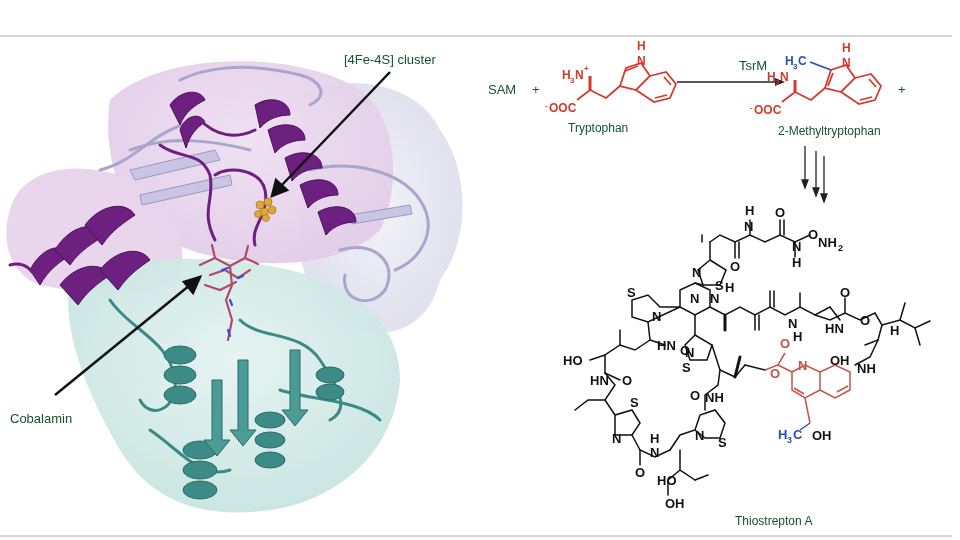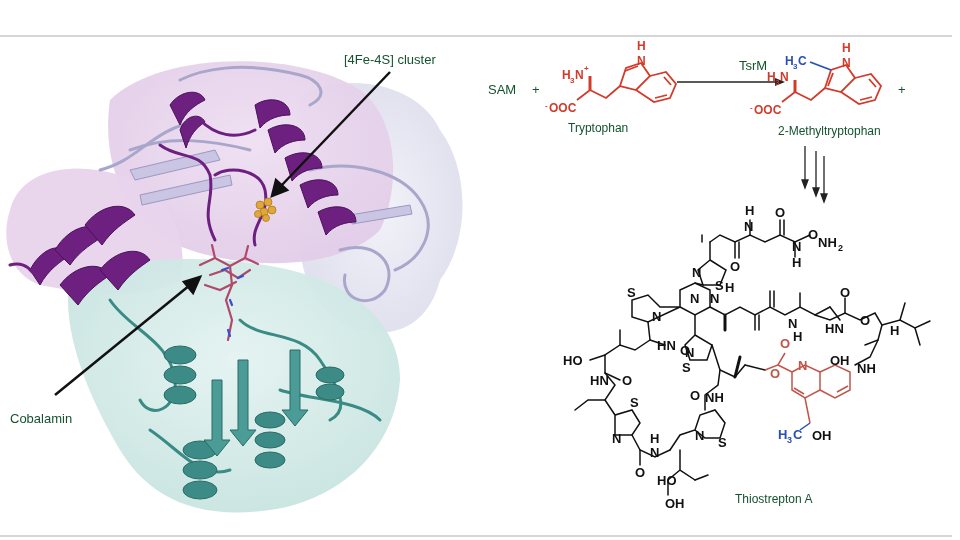--- a/index.html
+++ b/index.html
@@ -316,13 +316,13 @@
     <text x="210" y="183">O</text>
     <text x="238" y="175">N</text>
   </g>
   <g fill="#2b4fb5">
     <text x="218" y="244">H</text>
       <text x="227" y="248" font-size="9">3</text>
       <text x="233" y="244">C</text>
   </g>
   <text x="252" y="245" fill="#111">OH</text>
 </svg>
-<div class="label" style="left:735px;top:492px;font-size:12px;">Thiostrepton A</div>
+<div class="label" style="left:735px;top:514px;font-size:12px;">Thiostrepton A</div>
 
 </body></html>

